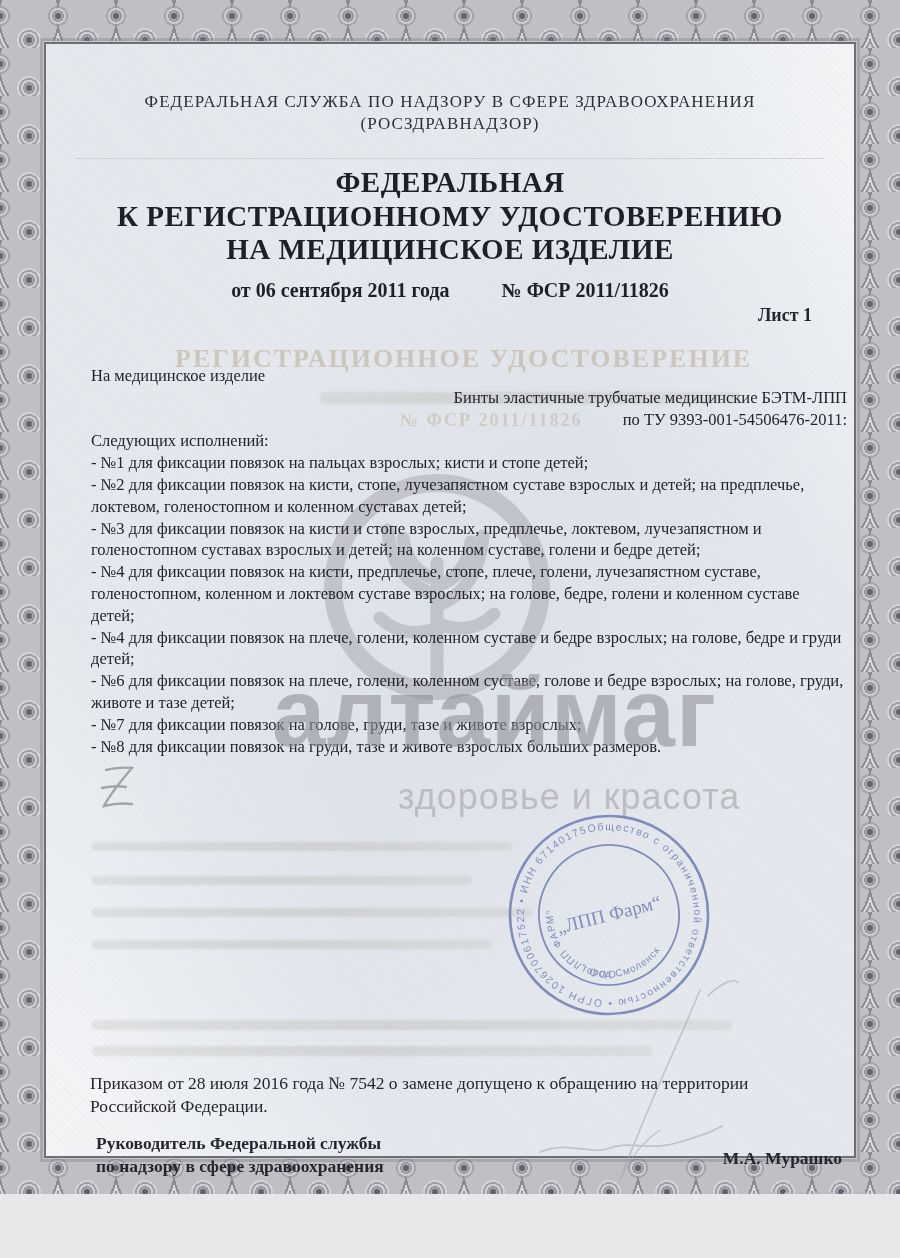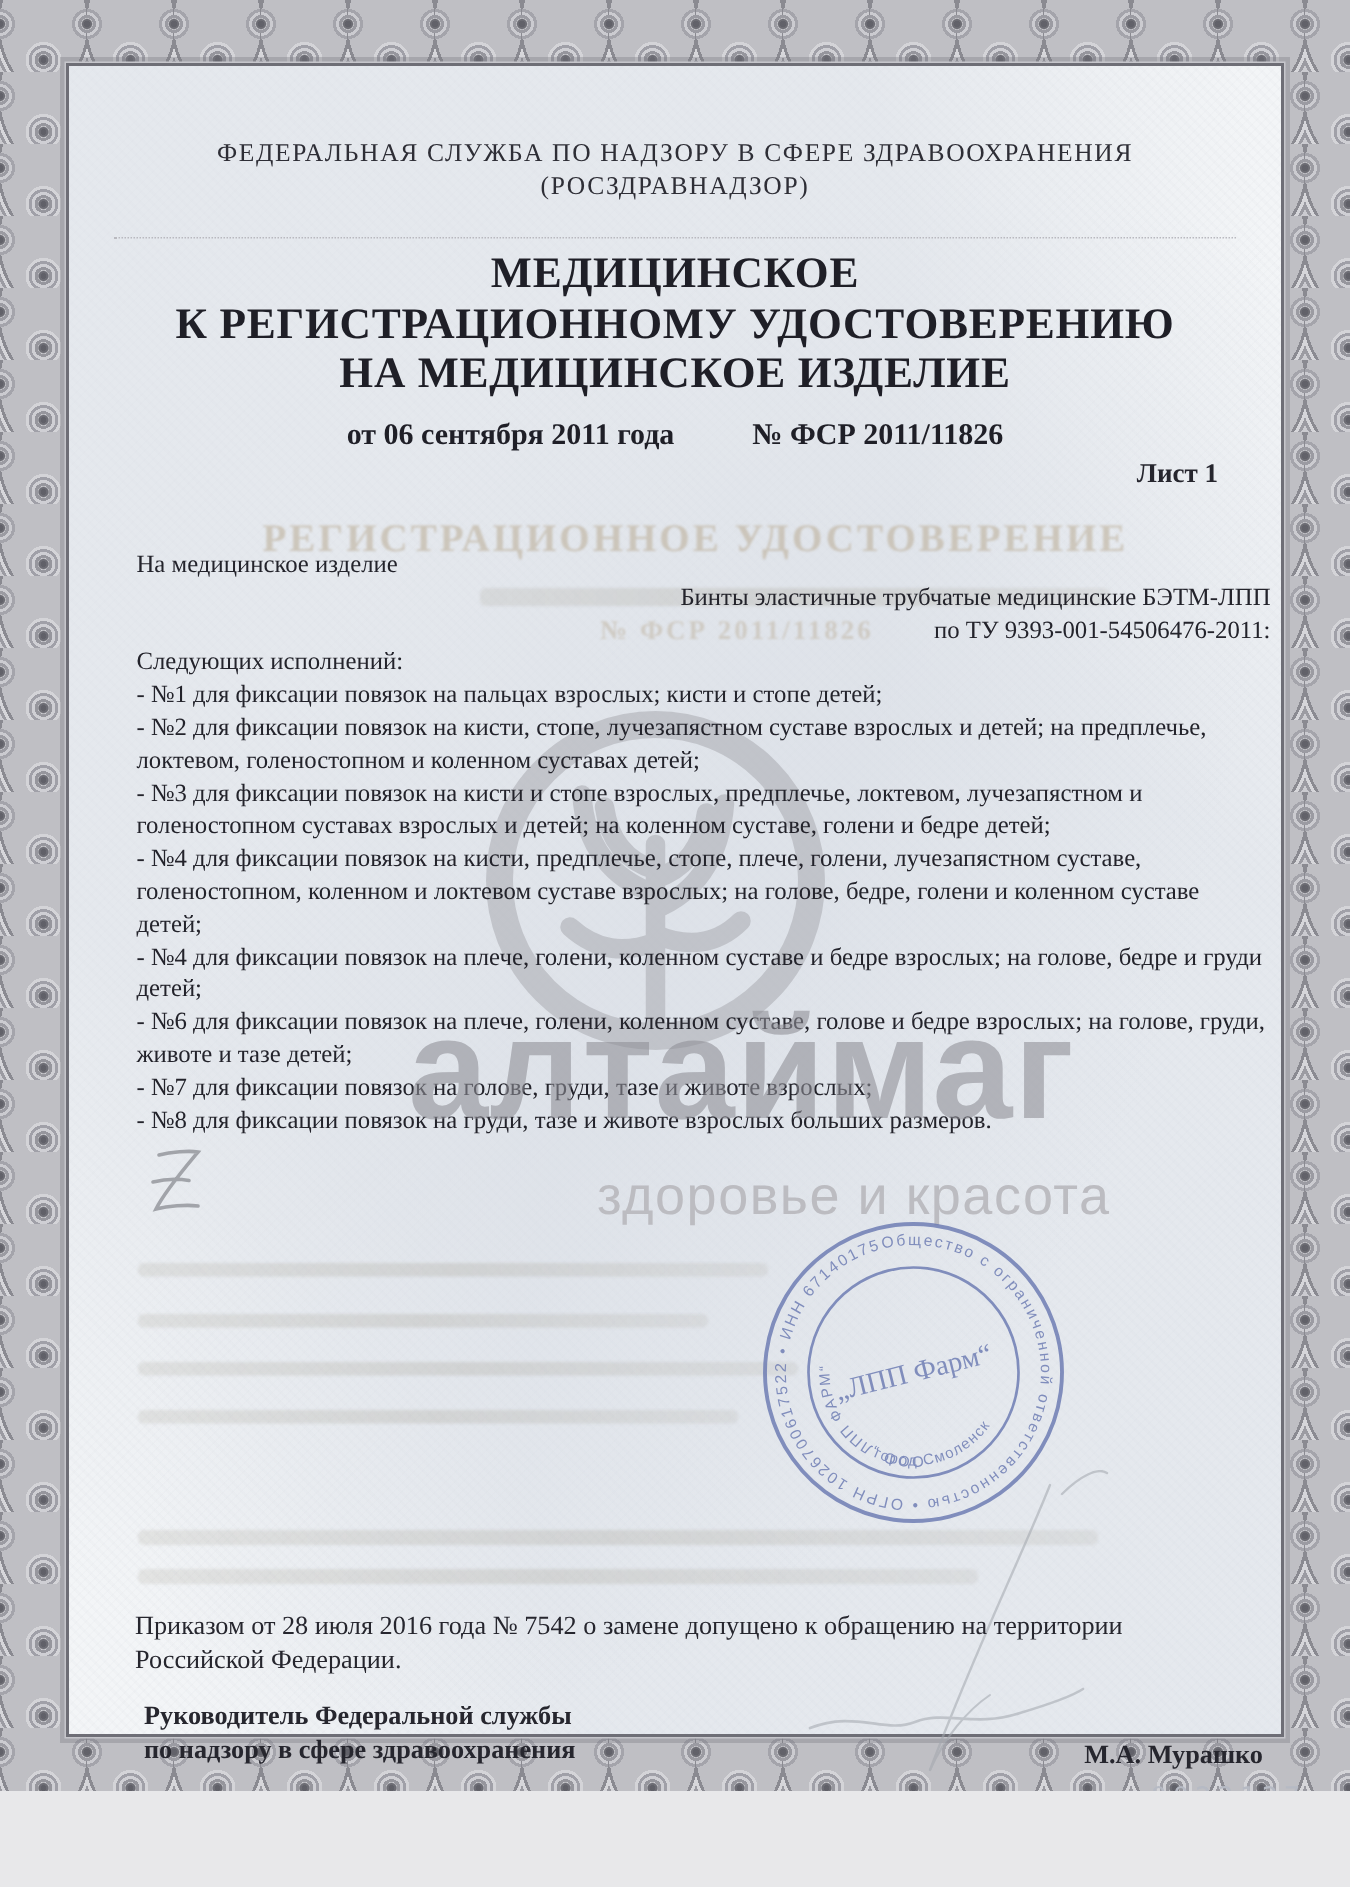--- a/index.html
+++ b/index.html
@@ -31,21 +31,21 @@
   .center{left:0;right:0;text-align:center;}
   .hdr{font-size:17px;letter-spacing:1.1px;color:#2e2e36;}
   .ttl{font-weight:bold;font-size:29px;letter-spacing:.5px;color:#1f1f27;}
   .dotted-rule{border-top:1px dotted #b9b9bf;height:0;}
   .dateline{font-weight:bold;font-size:20px;color:#1f1f27;}
   .sheet{font-weight:bold;font-size:18px;}
   .body-text{font-size:16.5px;line-height:21.8px;color:#23232b;}
   .body-text .b{font-weight:normal;text-align:right;}
   .order{font-size:17.5px;line-height:23px;}
   .signer{font-weight:bold;font-size:17.5px;line-height:23px;}
-  .signer-name{font-weight:bold;font-size:17.5px;margin-top:11px;}
+  .signer-name{font-weight:bold;font-size:17.5px;}
   .ghost-heading{
     color:rgba(186,172,148,.55);font-weight:bold;letter-spacing:2px;
     filter:blur(.6px);white-space:nowrap;text-align:right;
   }
   .ghost-line{
     background:linear-gradient(90deg, rgba(152,146,128,.16), rgba(152,146,128,.22), rgba(152,146,128,.13));
     filter:blur(1.2px);border-radius:4px;
   }
   .wm-brand{
     font-family:Liberation Sans, sans-serif;font-weight:bold;
@@ -67,21 +67,21 @@
 </head>
 <body>
 
 <div class="page">
   <div class="paper"></div>
 
   <div class="abs center hdr" style="top:92px;">ФЕДЕРАЛЬНАЯ СЛУЖБА ПО НАДЗОРУ В СФЕРЕ ЗДРАВООХРАНЕНИЯ</div>
   <div class="abs center hdr" style="top:114px;">(РОСЗДРАВНАДЗОР)</div>
   <div class="abs dotted-rule" style="top:158px;left:76px;right:76px;"></div>
 
-  <div class="abs center ttl" style="top:166px;">МЕДИЦИНСКОЕ</div>
+  <div class="abs center ttl" style="top:166px;">ФЕДЕРАЛЬНАЯ</div>
   <div class="abs center ttl" style="top:200px;">К РЕГИСТРАЦИОННОМУ УДОСТОВЕРЕНИЮ</div>
   <div class="abs center ttl" style="top:233px;">НА МЕДИЦИНСКОЕ ИЗДЕЛИЕ</div>
 
   <div class="abs center dateline" style="top:279px;">
     <span>от  06 сентября 2011 года</span>
     <span style="display:inline-block;width:42px;"></span>
     <span>№  ФСР 2011/11826</span>
   </div>
   <div class="abs sheet" style="top:305px;right:88px;">Лист 1</div>
 

